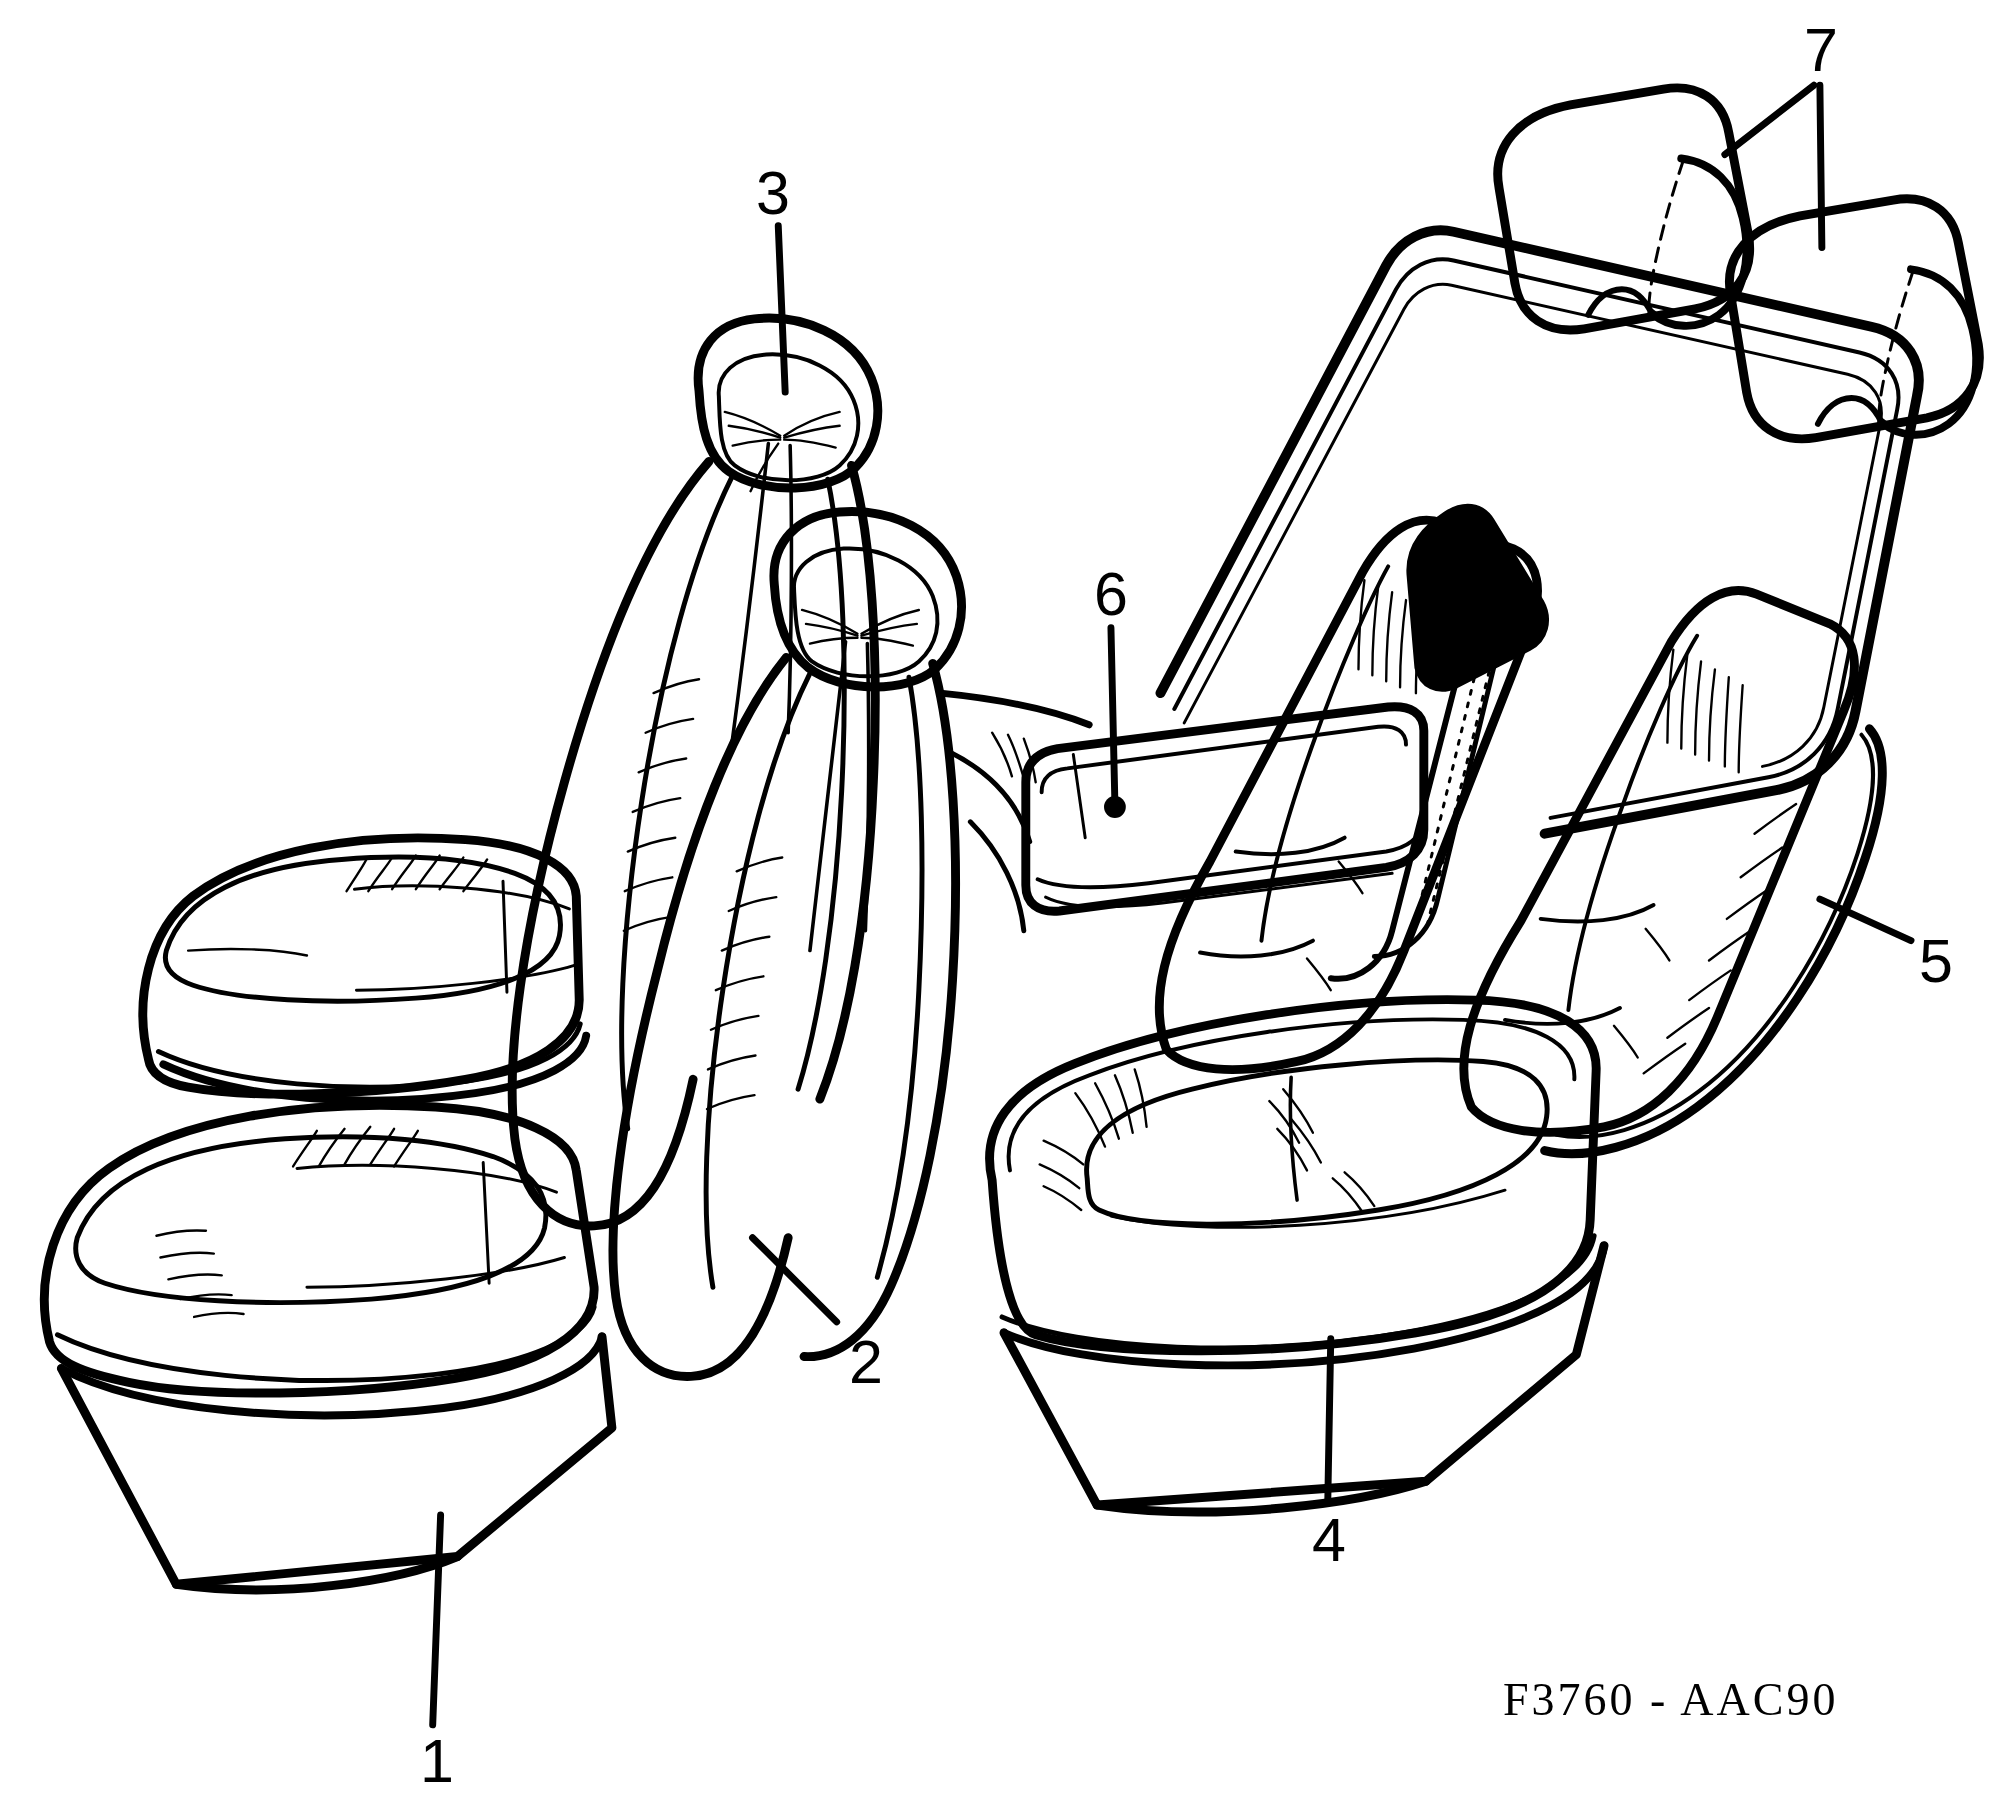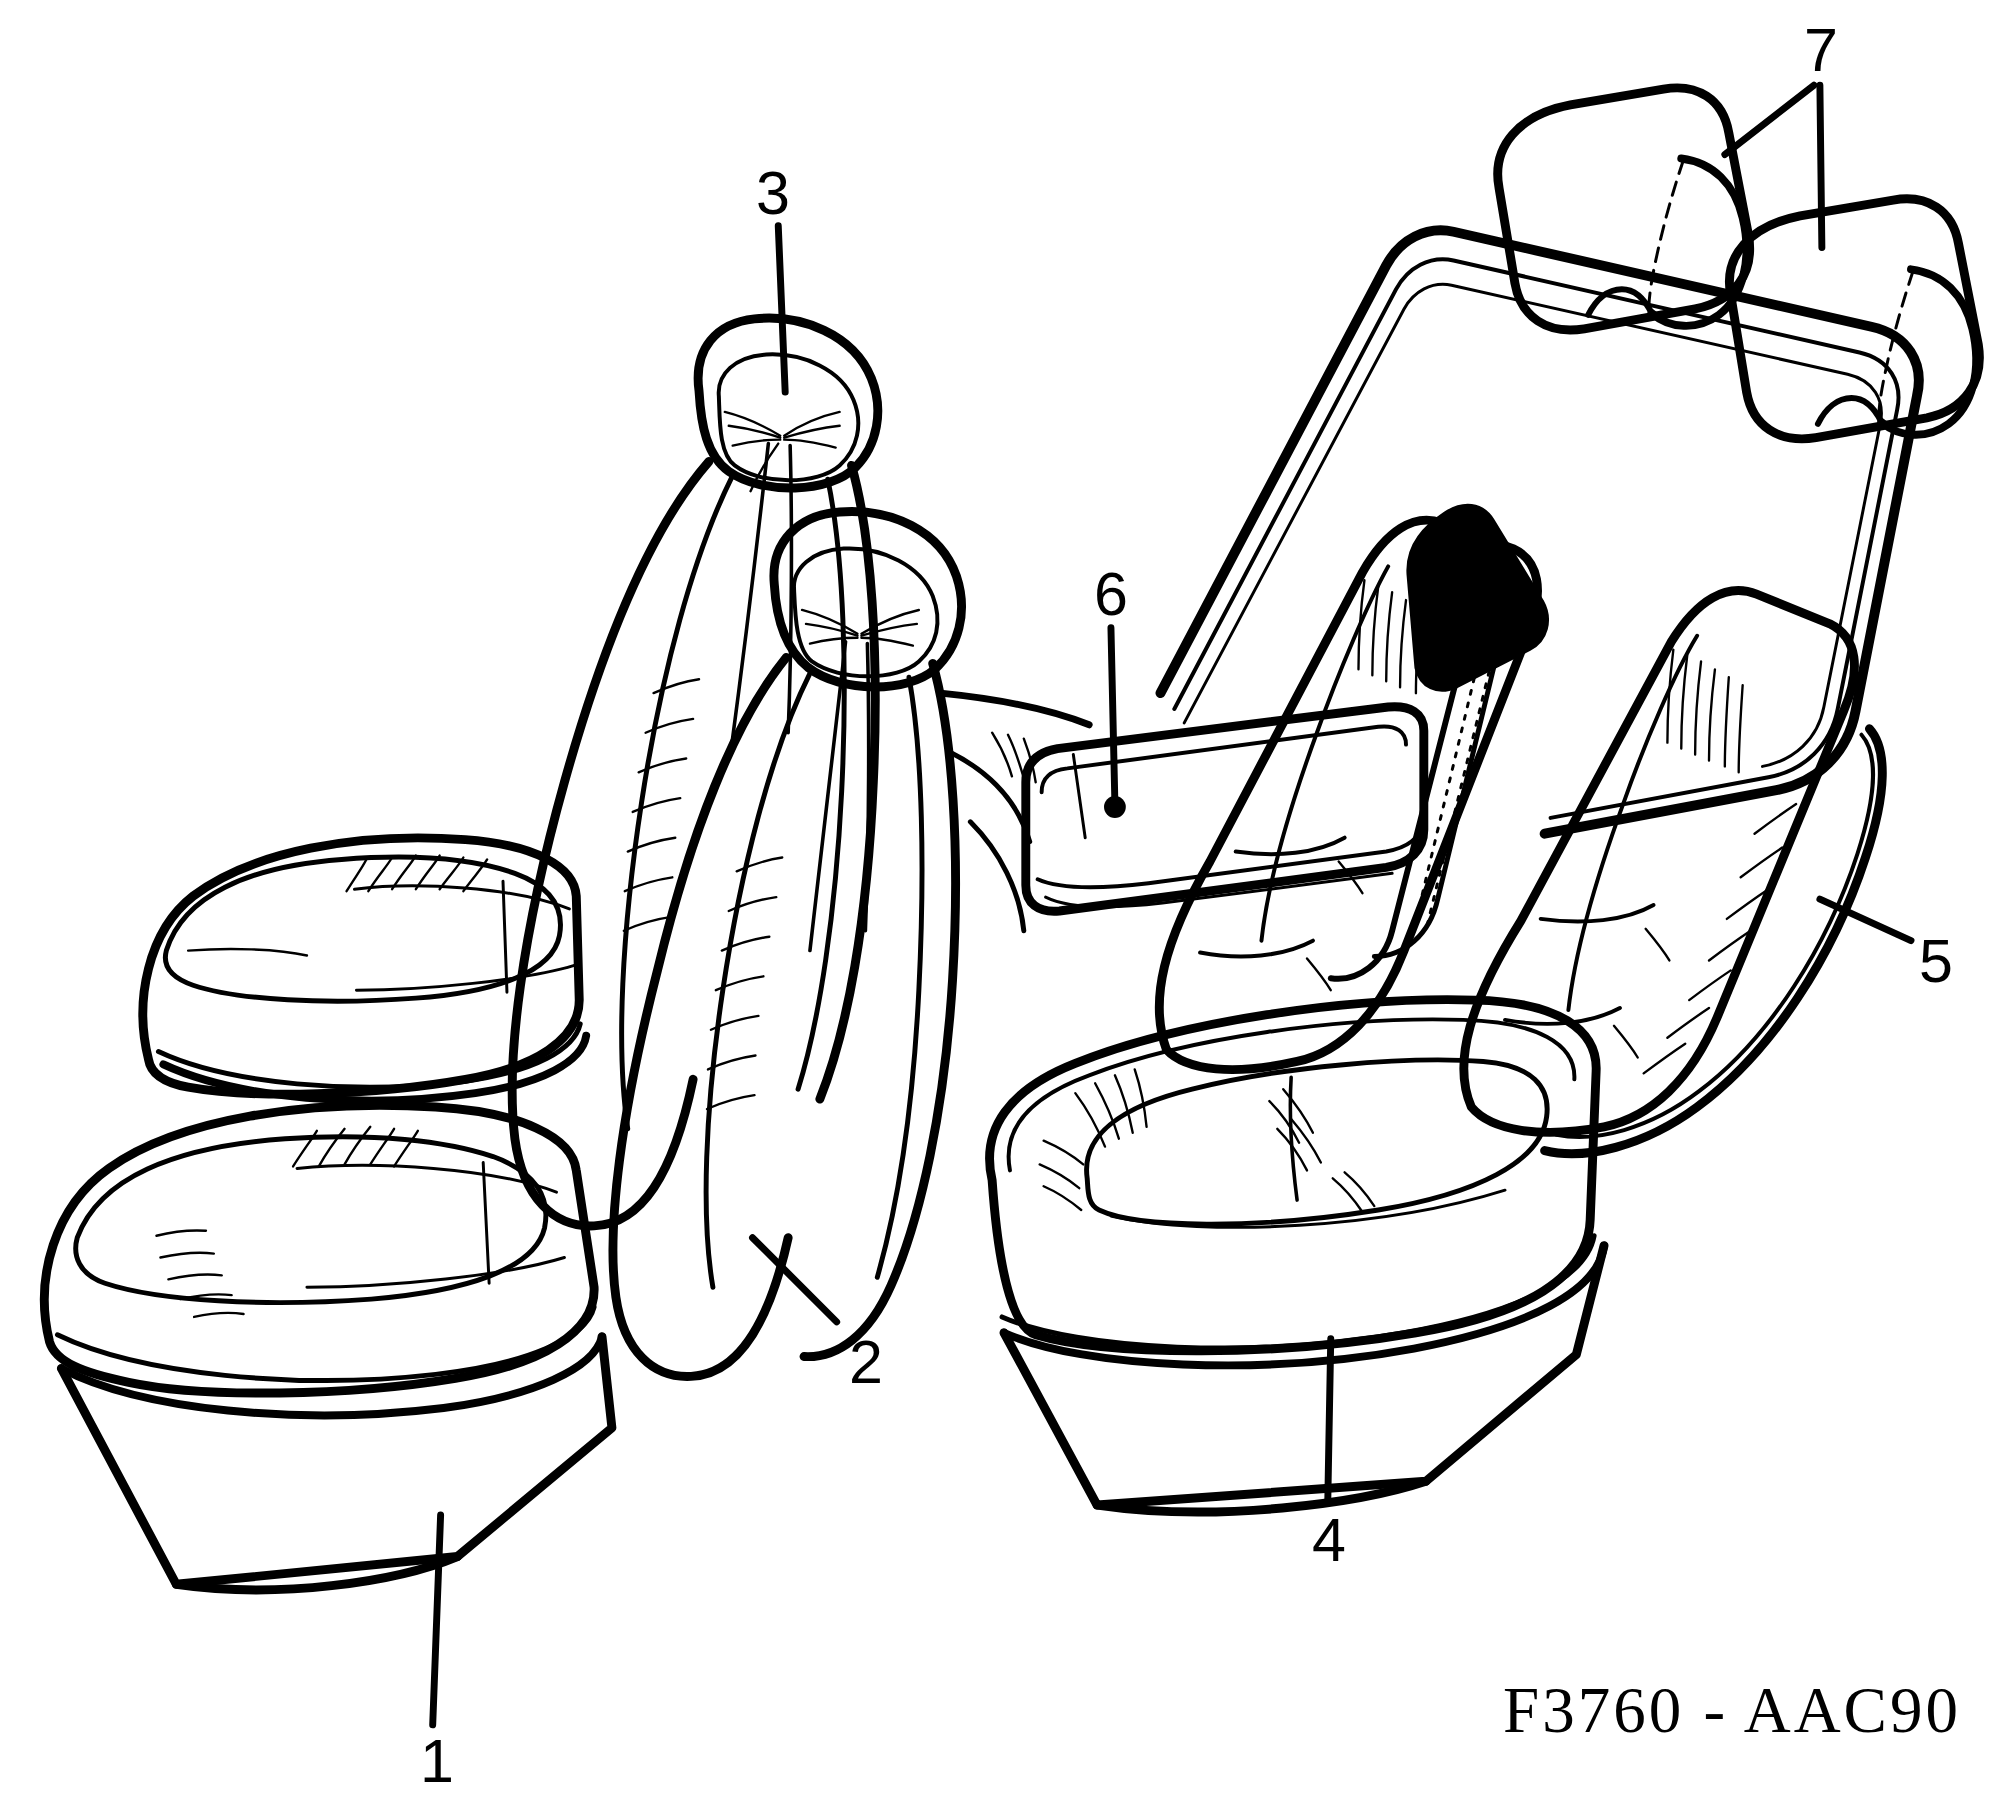--- a/index.html
+++ b/index.html
@@ -5,21 +5,21 @@
 <style>
   html,body{margin:0;padding:0;background:#ffffff;}
   body{width:2010px;height:1816px;overflow:hidden;
        font-family:"Liberation Serif", serif;}
   #sheet{position:relative;width:2010px;height:1816px;background:#ffffff;}
   #art{position:absolute;left:0;top:0;width:2010px;height:1816px;}
   .callout-num{position:absolute;font-family:"Liberation Sans", sans-serif;
                font-size:61px;line-height:1;color:#000;white-space:nowrap;
                font-weight:400;}
   #figure-code{position:absolute;left:1503px;top:1673px;
-               font-family:"Liberation Serif", serif;font-size:65px;
+               font-family:"Liberation Serif", serif;font-size:46px;
                letter-spacing:3px;color:#000;white-space:nowrap;}
 </style>
 </head>
 <body>
 
 <div id="sheet">
 
   <svg id="art" viewBox="0 0 2030 1834" xmlns="http://www.w3.org/2000/svg">
 
     <rect x="0" y="0" width="2030" height="1834" fill="#ffffff"></rect>

